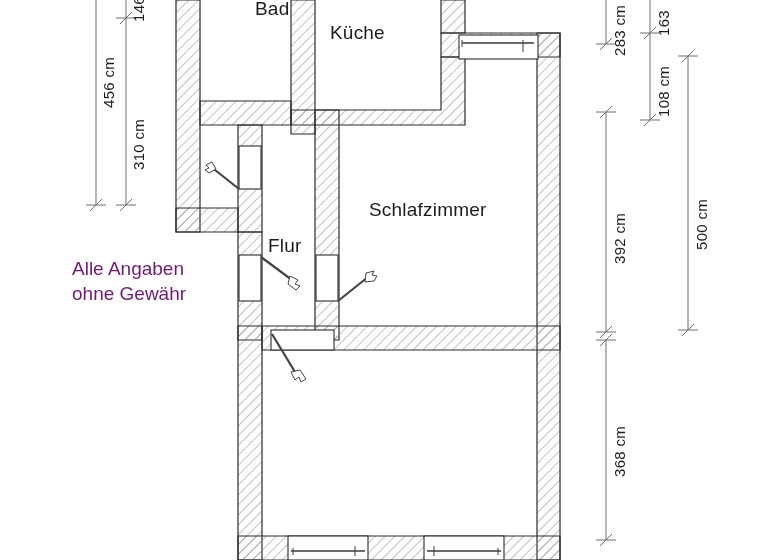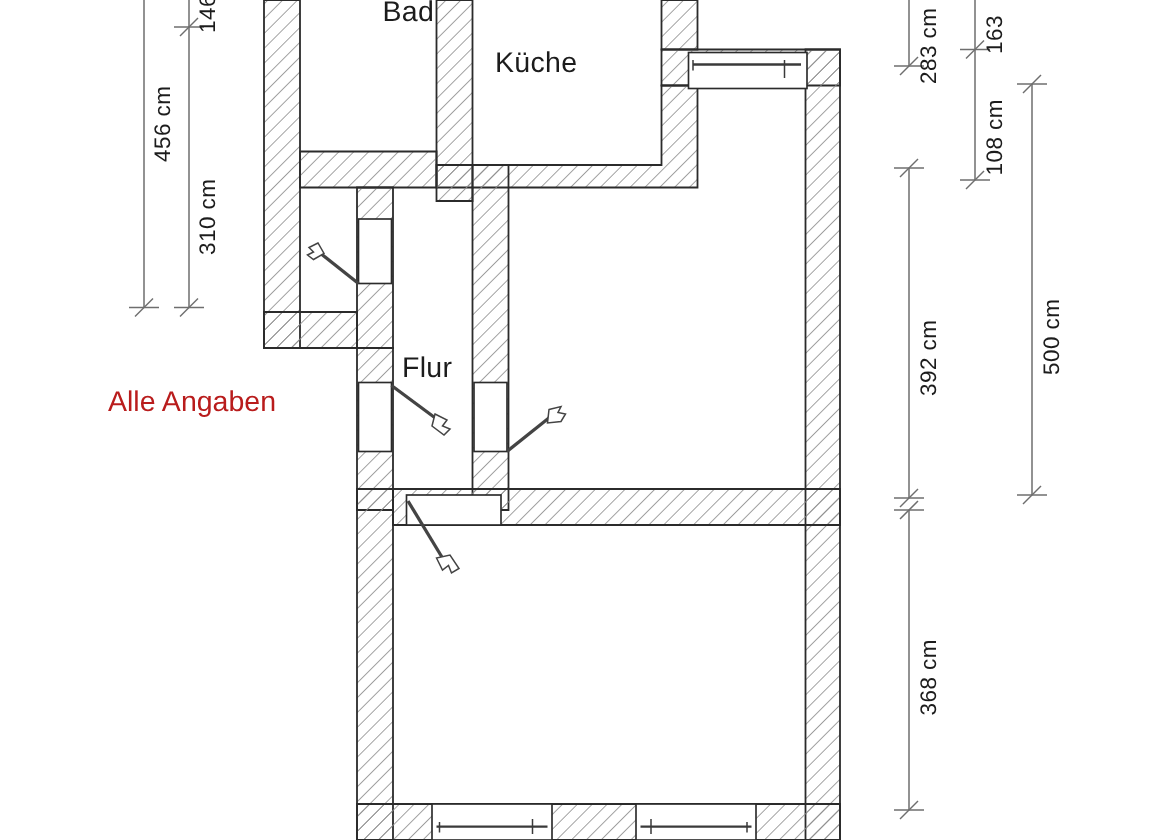--- a/index.html
+++ b/index.html
@@ -17,21 +17,21 @@
     font-size:19px;
     color:#1c1c1c;
     white-space:nowrap;
     letter-spacing:0.2px;
     font-family:"Liberation Sans","DejaVu Sans",sans-serif;
   }
   .disclaimer{
     position:absolute;
     font-size:19px;
     line-height:25px;
-    color:#b91c1c;
+    color:#701a75;
     white-space:nowrap;
   }
   .dim-text{
     position:absolute;
     font-size:15px;
     color:#1c1c1c;
     white-space:nowrap;
     transform-origin:0 0;
     transform:rotate(-90deg);
     letter-spacing:0.3px;
@@ -174,25 +174,27 @@
 
       <line x1="606" y1="340" x2="606" y2="540"></line>
       <line x1="596" y1="340" x2="616" y2="340"></line>
       <line x1="600" y1="346" x2="612" y2="334"></line>
       <line x1="596" y1="540" x2="616" y2="540"></line>
       <line x1="600" y1="546" x2="612" y2="534"></line>
     </g>
   </svg>
 
   <div class="room-label" style="left:255px;top:-2px;">Bad</div>
-  <div class="room-label" style="left:330px;top:32px;">Küche</div>
+  <div class="room-label" style="left:330px;top:22px;">Küche</div>
   <div class="room-label" style="left:268px;top:199px;margin-top:36px;">Flur</div>
+  <div class="room-label" style="left:369px;top:199px;">Schlafzimmer</div>
 
   <div class="disclaimer" style="left:72px;top:256px;">
     <div>Alle Angaben</div>
+    <div>ohne Gewähr</div>
   </div>
 
   <div class="dim-text" style="left:100px;top:108px;">456 cm</div>
   <div class="dim-text" style="left:130px;top:170px;">310 cm</div>
   <div class="dim-text" style="left:130px;top:22px;">146</div>
 
   <div class="dim-text" style="left:611px;top:56px;">283 cm</div>
   <div class="dim-text" style="left:655px;top:36px;">163</div>
   <div class="dim-text" style="left:655px;top:117px;">108 cm</div>
   <div class="dim-text" style="left:611px;top:264px;">392 cm</div>

